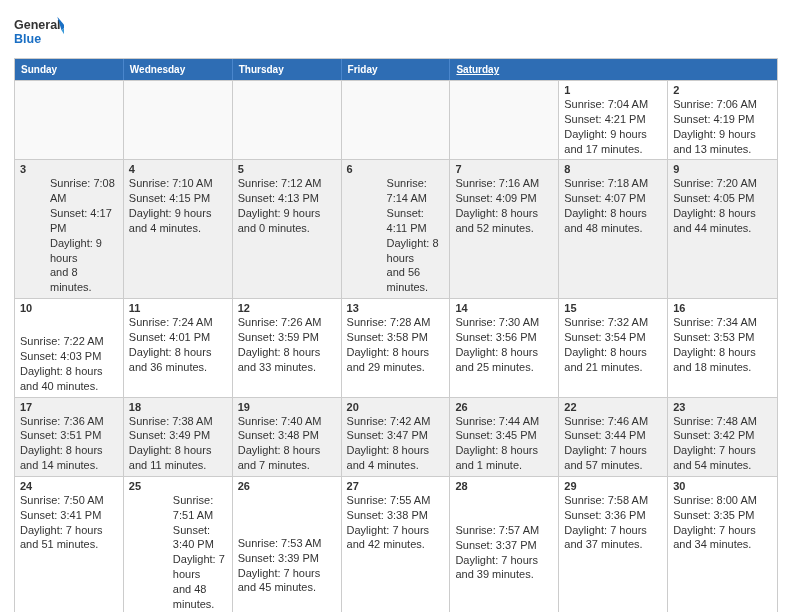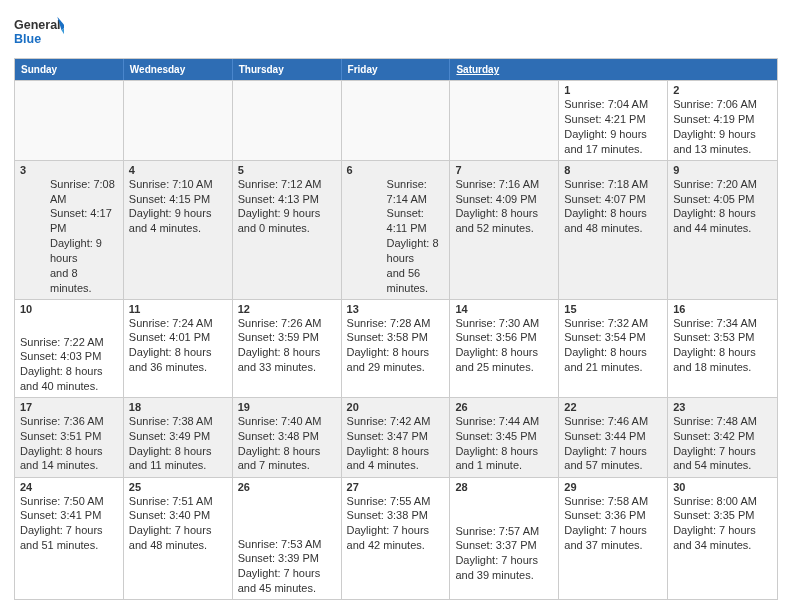--- a/index.html
+++ b/index.html
@@ -309,21 +309,21 @@
         <div class="cal-row">
           <div class="cal-cell">
             <span class="day-num">24</span>
             <div class="day-info" style="white-space: pre-line;">Sunrise: 7:50 AM
 Sunset: 3:41 PM
 Daylight: 7 hours
 and 51 minutes.</div>
           </div>
           <div class="cal-cell">
             <span class="day-num">25</span>
-            <div class="day-info" style="white-space: pre-line;">Sunrise: 7:51 AM
+            <div class="day-info" style="white-space: pre-line; margin-left: 44px;">Sunrise: 7:51 AM
 Sunset: 3:40 PM
 Daylight: 7 hours
 and 48 minutes.</div>
           </div>
           <div class="cal-cell">
             <span class="day-num">26</span>
             <div class="day-info" style="white-space: pre-line; margin-top: 44px;">Sunrise: 7:53 AM
 Sunset: 3:39 PM
 Daylight: 7 hours
 and 45 minutes.</div>

